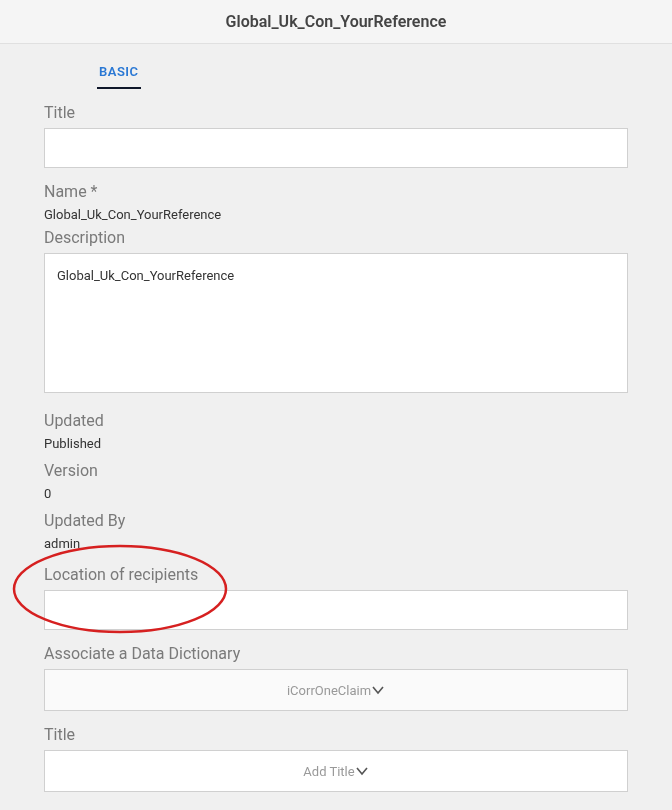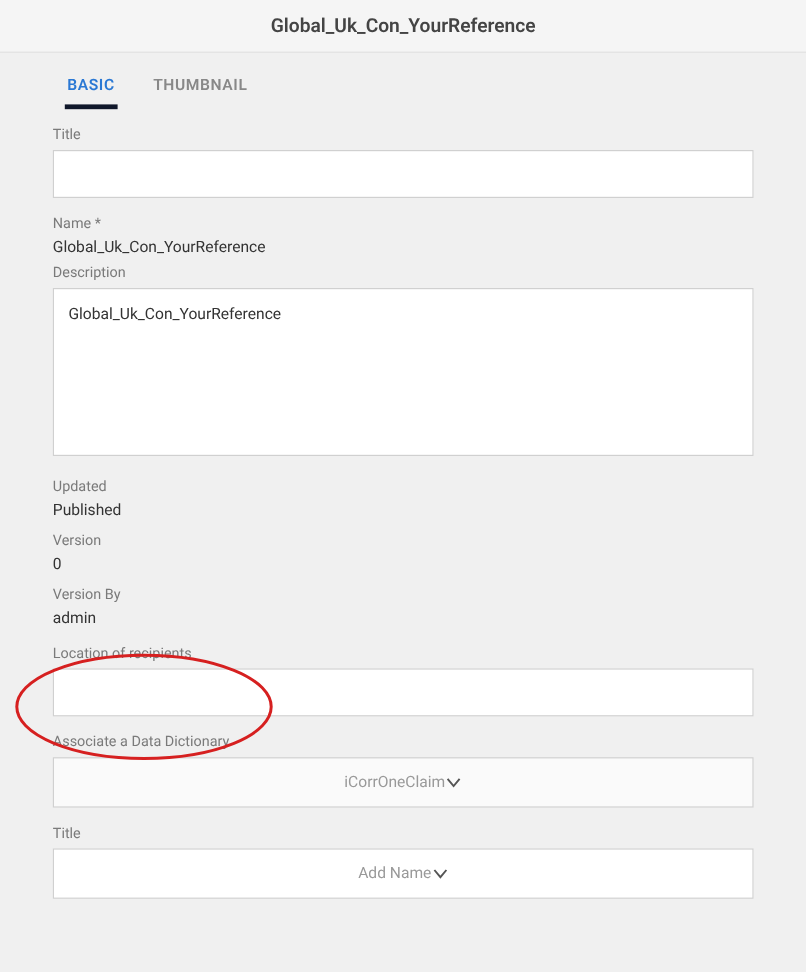--- a/index.html
+++ b/index.html
@@ -36,27 +36,28 @@
     font-size: 13px;
     font-weight: 600;
     letter-spacing: 0.5px;
     color: #888;
     padding: 4px 2px 8px 2px;
     cursor: pointer;
     border-bottom: 2px solid transparent;
   }
   .tab.active {
     color: #2a78d4;
-    border-bottom: 4px solid #0f172a;
+    border-bottom: 2px solid #0f172a;
+    margin-left: 43px;
   }
   .field-group {
     margin-top: 14px;
   }
   .field-label {
-    font-size: 12px;
+    font-size: 16px;
     color: #7a7a7a;
     margin-bottom: 6px;
     display: block;
   }
   .field-value {
     font-size: 13px;
     color: #333;
   }
   .text-input {
     width: 100%;
@@ -116,21 +117,20 @@
 <body>
 
 <div class="header">
   <div class="header-title">Global_Uk_Con_YourReference</div>
 </div>
 
 <div class="content">
 
   <div class="tabs">
     <div class="tab active">BASIC</div>
-    <div class="tab">THUMBNAIL</div>
   </div>
 
   <div class="field-group">
     <label class="field-label">Title</label>
     <input class="text-input" type="text" value="" style="">
   </div>
 
   <div class="field-group">
     <label class="field-label">Name *</label>
     <div class="field-value">Global_Uk_Con_YourReference</div>
@@ -145,21 +145,21 @@
     <label class="field-label">Updated</label>
     <div class="field-value">Published</div>
   </div>
 
   <div class="field-group" style="margin-top:10px">
     <label class="field-label">Version</label>
     <div class="field-value">0</div>
   </div>
 
   <div class="field-group" style="margin-top:10px">
-    <label class="field-label">Version By</label>
+    <label class="field-label">Updated By</label>
     <div class="field-value">admin</div>
   </div>
 
   <div class="field-group" style="">
     <label class="field-label">Location of recipients</label>
     <input class="text-input" type="text" value="" style="">
   </div>
 
   <div class="field-group">
     <label class="field-label">Associate a Data Dictionary</label>
@@ -172,21 +172,21 @@
             </svg>
         </span>
       </div>
     </div>
   </div>
 
   <div class="field-group">
     <label class="field-label">Title</label>
     <div class="select-wrap">
       <div class="select-input white">
-        <span>Add Name</span>
+        <span>Add Title</span>
         <span class="chevron">
           <svg viewBox="0 0 14 14">
               <polyline points="2,4 7,10 12,4"></polyline>
             </svg>
         </span>
       </div>
     </div>
   </div>
 
 </div>

